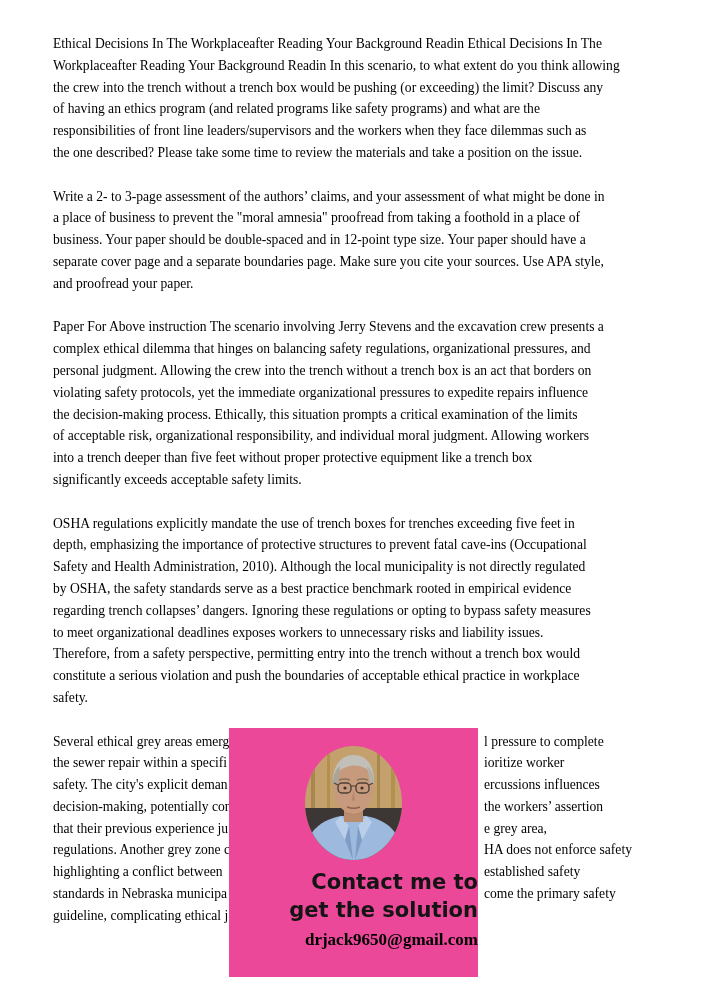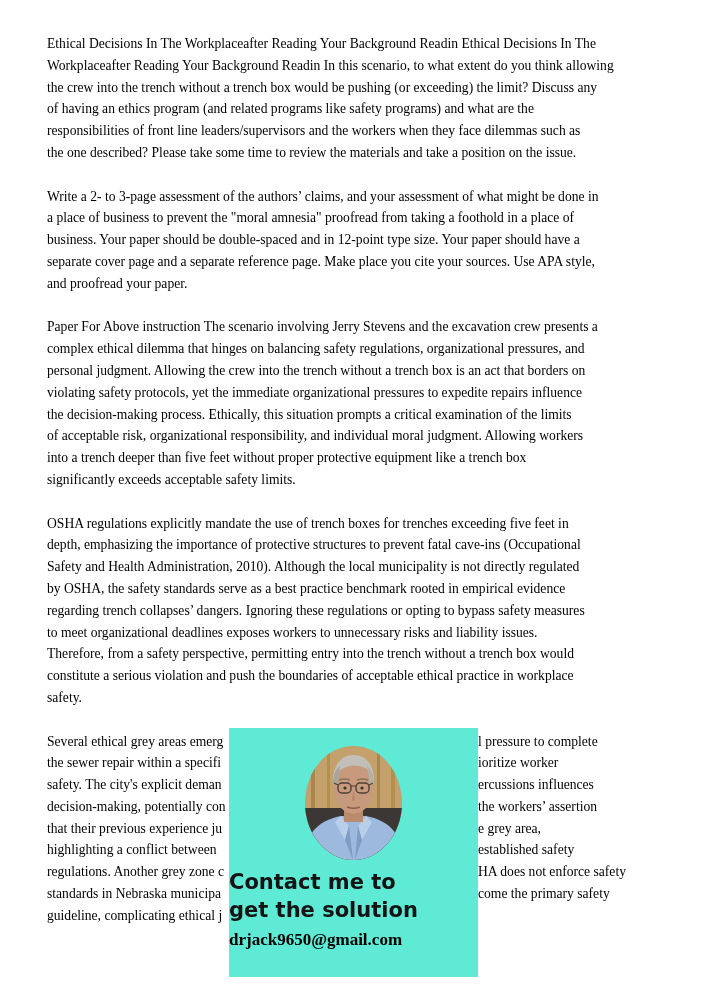--- a/index.html
+++ b/index.html
@@ -7,40 +7,40 @@
     position: relative;
     width: 708px;
     height: 1000px;
     background: #ffffff;
     overflow: hidden;
     font-family: "Liberation Serif", serif;
     color: #000000;
   }
   .doc {
     position: absolute;
-    left: 47px;
+    left: 53px;
     top: 33px;
     width: 614px;
     font-size: 13.6px;
     line-height: 21.8px;
   }
   .para { margin: 0 0 21.8px 0; }
   .ln { display: block; white-space: nowrap; }
   .frag-para { margin: 0; }
   .fline { position: relative; height: 21.8px; white-space: nowrap; }
   .fl { display: inline-block; white-space: nowrap; }
   .fr { position: absolute; left: 431px; top: 0; white-space: nowrap; }
   .ad {
     position: absolute;
     left: 229px;
     top: 728px;
     width: 249px;
     height: 249px;
-    background: #5eead4;
-    text-align: left;
+    background: #ec4899;
+    text-align: right;
     cursor: pointer;
   }
   .photo {
     display: block;
     margin: 18px auto 0 auto;
     width: 97px;
     height: 114px;
   }
   .ad-heading {
     margin-top: 8px;
@@ -73,21 +73,21 @@
       <span class="ln">the crew into the trench without a trench box would be pushing (or exceeding) the limit? Discuss any</span>
       <span class="ln">of having an ethics program (and related programs like safety programs) and what are the</span>
       <span class="ln">responsibilities of front line leaders/supervisors and the workers when they face dilemmas such as</span>
       <span class="ln">the one described? Please take some time to review the materials and take a position on the issue.</span>
     </p>
 
     <p class="para">
       <span class="ln">Write a 2- to 3-page assessment of the authors’ claims, and your assessment of what might be done in</span>
       <span class="ln">a place of business to prevent the "moral amnesia" proofread from taking a foothold in a place of</span>
       <span class="ln">business. Your paper should be double-spaced and in 12-point type size. Your paper should have a</span>
-      <span class="ln">separate cover page and a separate reference page. Make place you cite your sources. Use APA style,</span>
+      <span class="ln">separate cover page and a separate boundaries page. Make sure you cite your sources. Use APA style,</span>
       <span class="ln">and proofread your paper.</span>
     </p>
 
     <p class="para">
       <span class="ln">Paper For Above instruction The scenario involving Jerry Stevens and the excavation crew presents a</span>
       <span class="ln">complex ethical dilemma that hinges on balancing safety regulations, organizational pressures, and</span>
       <span class="ln">personal judgment. Allowing the crew into the trench without a trench box is an act that borders on</span>
       <span class="ln">violating safety protocols, yet the immediate organizational pressures to expedite repairs influence</span>
       <span class="ln">the decision-making process. Ethically, this situation prompts a critical examination of the limits</span>
       <span class="ln">of acceptable risk, organizational responsibility, and individual moral judgment. Allowing workers</span>
@@ -122,26 +122,26 @@
       </div>
       <div class="fline">
         <span class="fl">decision-making, potentially con</span>
         <span class="fr">the workers’ assertion</span>
       </div>
       <div class="fline">
         <span class="fl">that their previous experience ju</span>
         <span class="fr">e grey area,</span>
       </div>
       <div class="fline">
+        <span class="fl">regulations. Another grey zone c</span>
+        <span class="fr">HA does not enforce safety</span>
+      </div>
+      <div class="fline">
         <span class="fl">highlighting a conflict between</span>
         <span class="fr">established safety</span>
-      </div>
-      <div class="fline">
-        <span class="fl">regulations. Another grey zone c</span>
-        <span class="fr">HA does not enforce safety</span>
       </div>
       <div class="fline">
         <span class="fl">standards in Nebraska municipa</span>
         <span class="fr">come the primary safety</span>
       </div>
       <div class="fline">
         <span class="fl">guideline, complicating ethical j</span>
         <span class="fr"></span>
       </div>
     </div>

